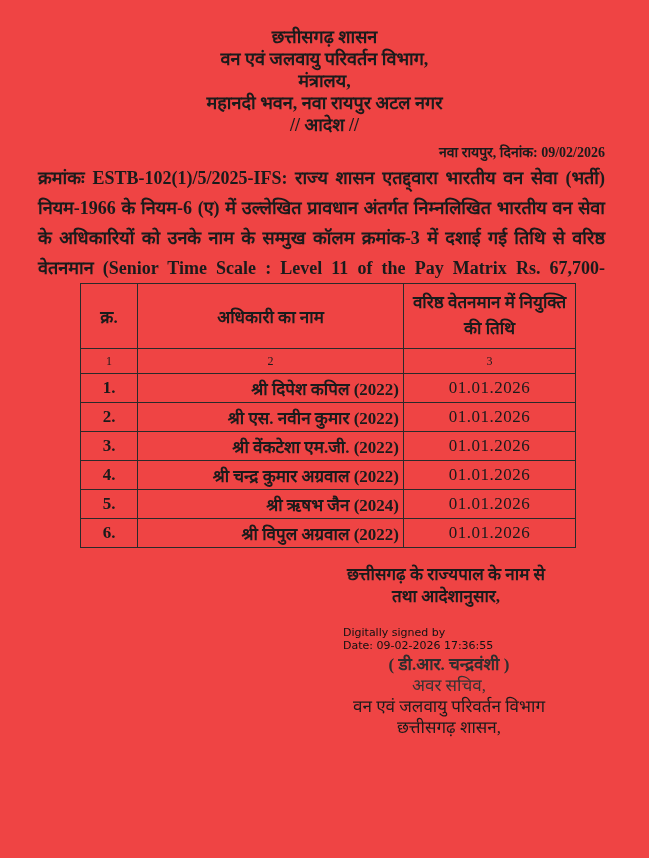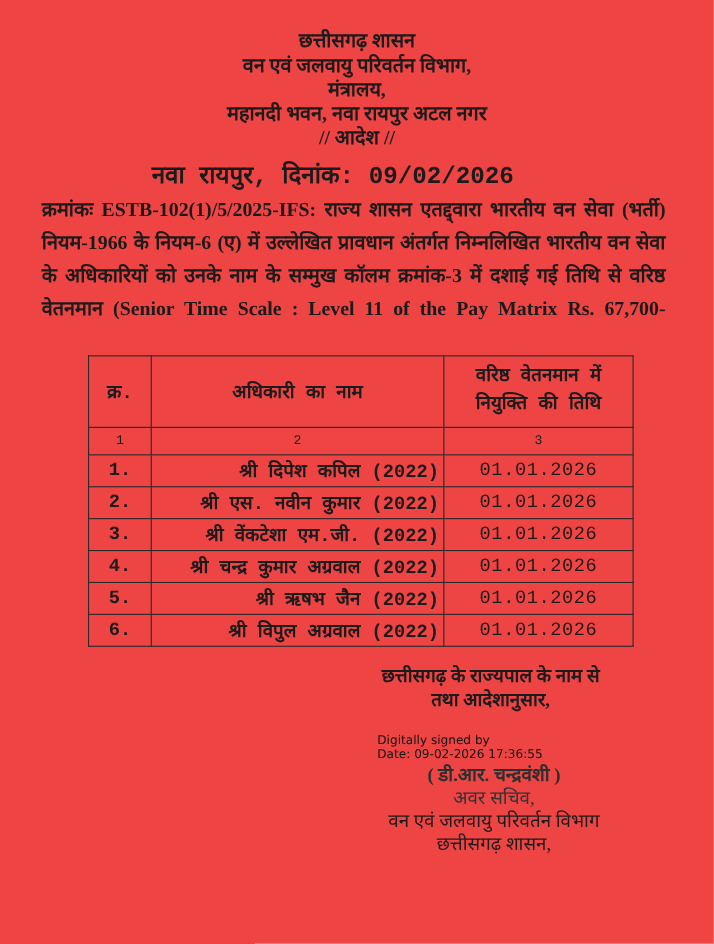--- a/index.html
+++ b/index.html
@@ -12,42 +12,40 @@
     font-family:"Liberation Serif","DejaVu Serif",serif;
     overflow:hidden;
     box-sizing:border-box;
     padding-top:26px;
   }
   
   .doc-header{text-align:center;font-weight:700;font-size:18px;line-height:22px;}
   .doc-header div{white-space:nowrap;}
   
   .dateline{
-    text-align:center;
+    text-align:right;
     font-weight:700;
-    font-size:22px;
+    font-size:14px;
     margin:6px 44px 2px 0;
-    font-family:Liberation Mono, monospace;
   }
   
   .para{
     margin:2px 44px 0 38px;
     font-size:18px;
     font-weight:700;
     line-height:30px;
   }
   .para .jline{text-align:justify;text-align-last:justify;}
   .para .lline{text-align:left;}
   
   table.officers{
     border-collapse:collapse;
-    margin:28px 0 0 80px;
+    margin:0 0 0 80px;
     width:468px;
     table-layout:fixed;
-    font-family:Liberation Mono, monospace;
   }
   table.officers td,table.officers th{
     border:1.5px solid #2a2a2a;
     padding:2px 4px;
     font-size:17px;
     vertical-align:middle;
     overflow:hidden;
   }
   th.h-sno{width:48px;font-weight:700;vertical-align:top;padding-top:5px;}
   th.h-name{width:257px;font-weight:700;vertical-align:top;padding-top:5px;}
@@ -141,21 +139,21 @@
         <td class="c-name">श्री वेंकटेशा एम.जी. (2022)</td>
         <td class="c-date">01.01.2026</td>
       </tr>
       <tr class="data-row">
         <td class="c-sno">4.</td>
         <td class="c-name">श्री चन्द्र कुमार अग्रवाल (2022)</td>
         <td class="c-date">01.01.2026</td>
       </tr>
       <tr class="data-row">
         <td class="c-sno">5.</td>
-        <td class="c-name">श्री ऋषभ जैन (2022)</td>
+        <td class="c-name">श्री ऋषभ जैन (2024)</td>
         <td class="c-date">01.01.2026</td>
       </tr>
       <tr class="data-row">
         <td class="c-sno">6.</td>
         <td class="c-name">श्री विपुल अग्रवाल (2022)</td>
         <td class="c-date">01.01.2026</td>
       </tr>
     </tbody>
   </table>
 

